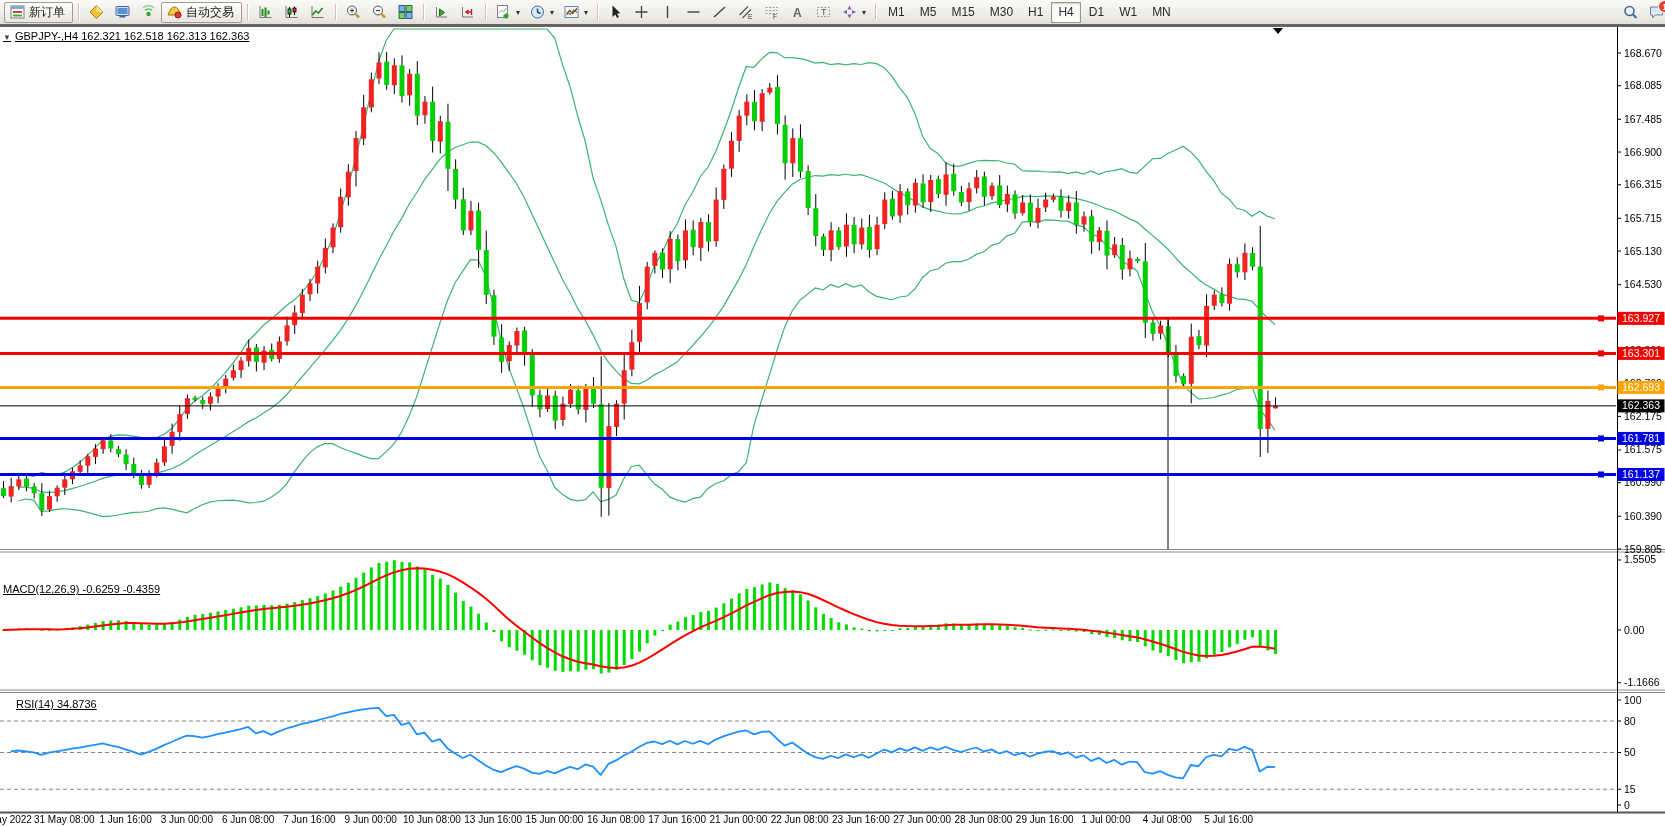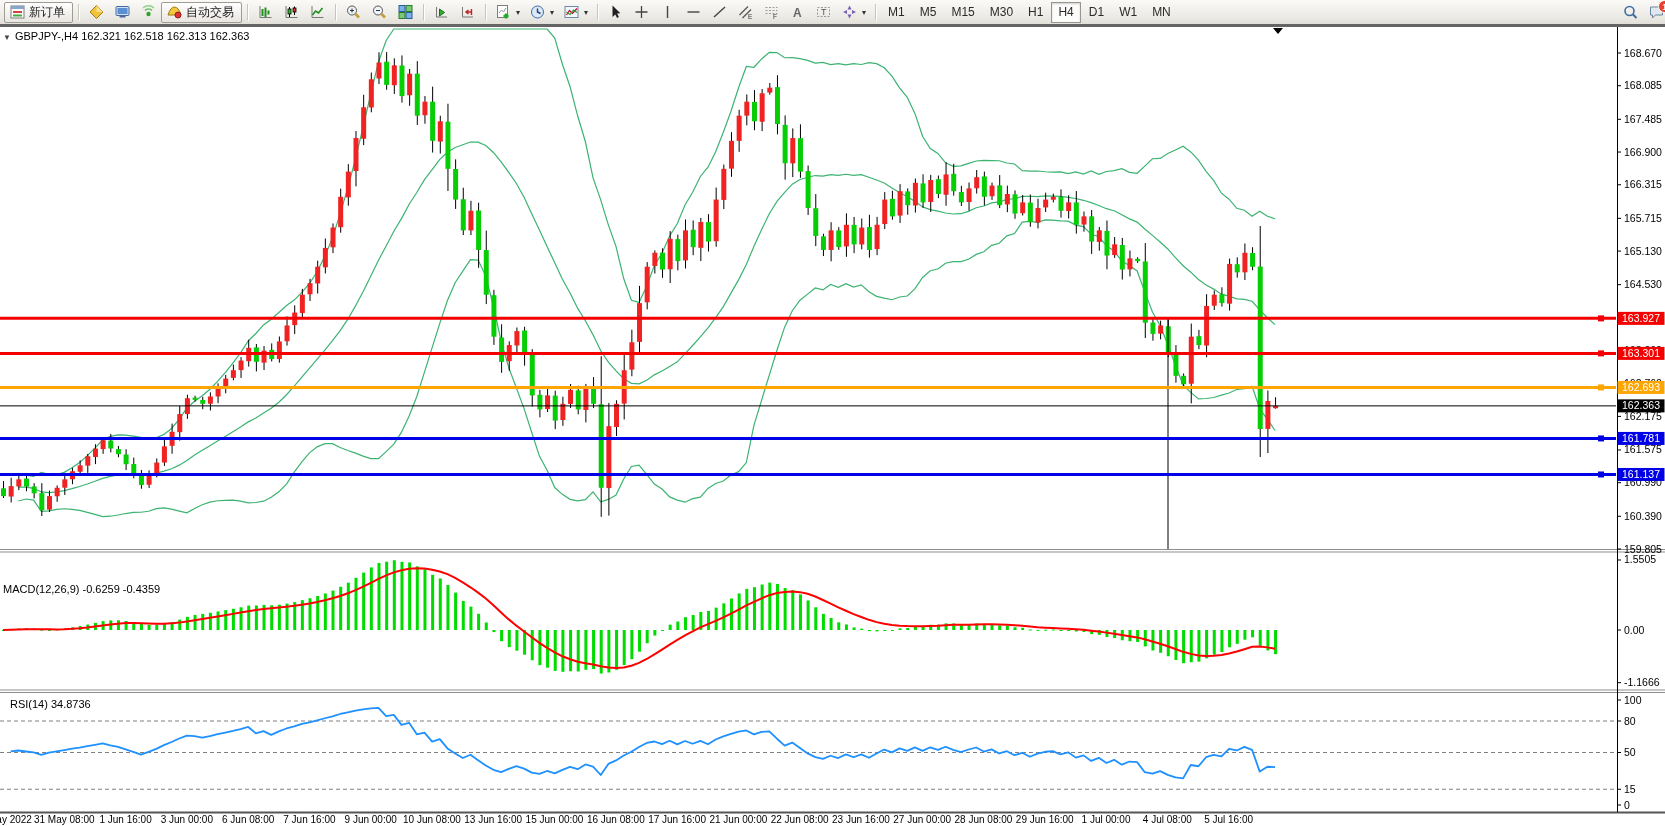--- a/index.html
+++ b/index.html
@@ -29,25 +29,25 @@
   .flexspacer{flex:1;}
   .chatwrap{position:relative;display:inline-flex;}
   .nbadge{position:absolute;top:-4px;right:-6px;min-width:13px;height:13px;border-radius:7px;
     background:#e8402d;color:#fff;font-size:9px;line-height:13px;text-align:center;
     border:1px solid #fff;box-sizing:border-box;padding:0 2px;}
 
   
   #chart-wrap{position:absolute;top:27px;left:0;width:1665px;height:799px;background:#fff;}
   #cv{position:absolute;top:0;left:0;}
   svg text{font-family:"Liberation Sans",sans-serif;}
-  .pane-label{position:absolute;font-size:11px;color:#000;z-index:3;pointer-events:none;}
+  .pane-label{position:absolute;font-size:11px;color:#000;z-index:3;pointer-events:none;text-decoration:underline;}
   #hdr{top:3px;left:3px;}
   #hdr .caret{color:#444;font-size:8px;margin-right:4px;}
   #macd-lbl{top:556px;left:3px;}
-  #rsi-lbl{top:671px;left:10px;}
+  #rsi-lbl{top:671px;left:16px;}
 </style>
 </head>
 <body>
 
 <div id="app">
 
   <div id="toolbar">
     <button class="tbtn labeled">
       <span class="ticon">
           <svg width="17" height="16" viewBox="0 0 16 16">

